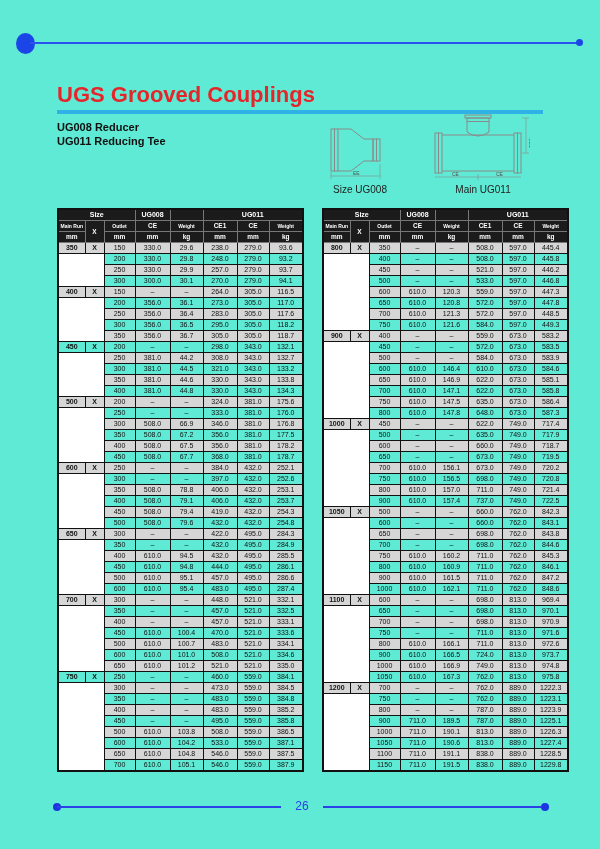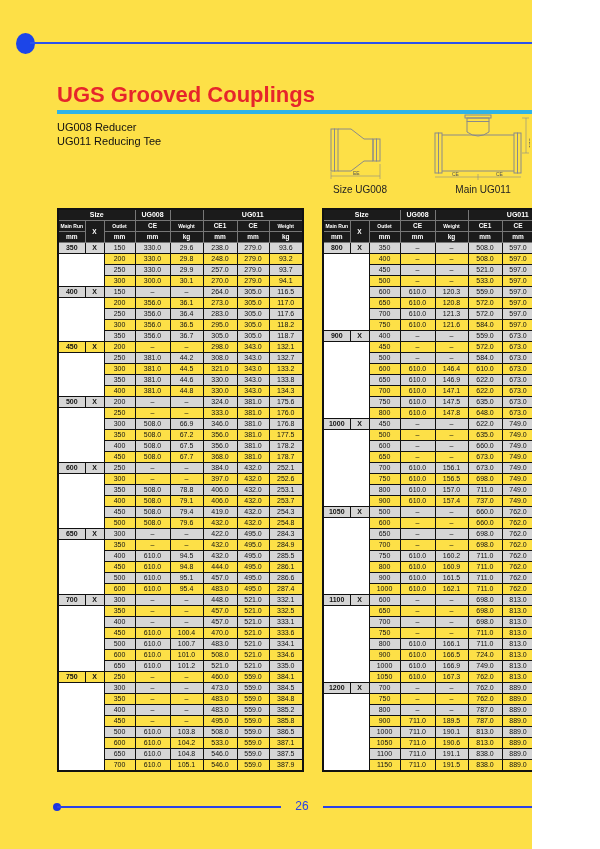--- a/index.html
+++ b/index.html
@@ -1,26 +1,26 @@
 <!DOCTYPE html>
 <html><head>
 <meta charset="utf-8">
 <style>
   html,body{margin:0;padding:0;background:#fff;}
-  .page{position:relative;width:532px;height:849px;background:#fde047;font-family:"Liberation Sans",sans-serif;overflow:hidden;}
+  .page{position:relative;width:600px;height:849px;background:#5eead4;font-family:"Liberation Sans",sans-serif;overflow:hidden;}
 
   
   .topdeco-dot{position:absolute;left:16px;top:33px;width:19px;height:21px;border-radius:50%;background:#1c45e8;}
   .topdeco-line{position:absolute;left:30px;top:42px;width:550px;height:2px;background:#2a52ee;}
   .topdeco-enddot{position:absolute;left:576px;top:39px;width:7px;height:7px;border-radius:50%;background:#1c45e8;}
 
   
   .title{position:absolute;left:57px;top:82px;font-size:22px;font-weight:bold;color:#e6252b;letter-spacing:0px;}
   .title-underline{position:absolute;left:57px;top:110px;width:486px;height:4px;background:#2fb3e6;}
-  .subtitle{position:absolute;left:57px;top:120px;font-size:11px;font-weight:normal;color:#111;line-height:14px;}
+  .subtitle{position:absolute;left:57px;top:120px;font-size:11px;font-weight:bold;color:#111;line-height:14px;}
 
   
   .draw{position:absolute;}
   .draw svg{display:block;}
   .caption{position:absolute;font-size:10px;color:#222;}
 
   
   .tblwrap{position:absolute;top:208px;width:239px;}
   table{border-collapse:collapse;table-layout:fixed;width:239px;border:2px solid #111;}
   td,th{border:1px solid #111;font-size:7px;font-weight:normal;text-align:center;vertical-align:middle;padding:0;height:10px;line-height:10px;white-space:nowrap;overflow:hidden;color:#111;}

